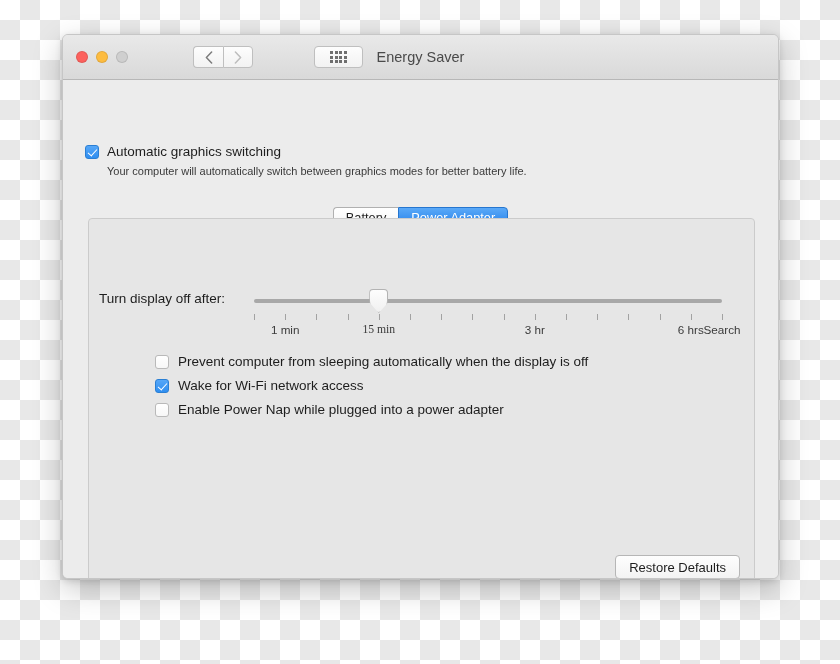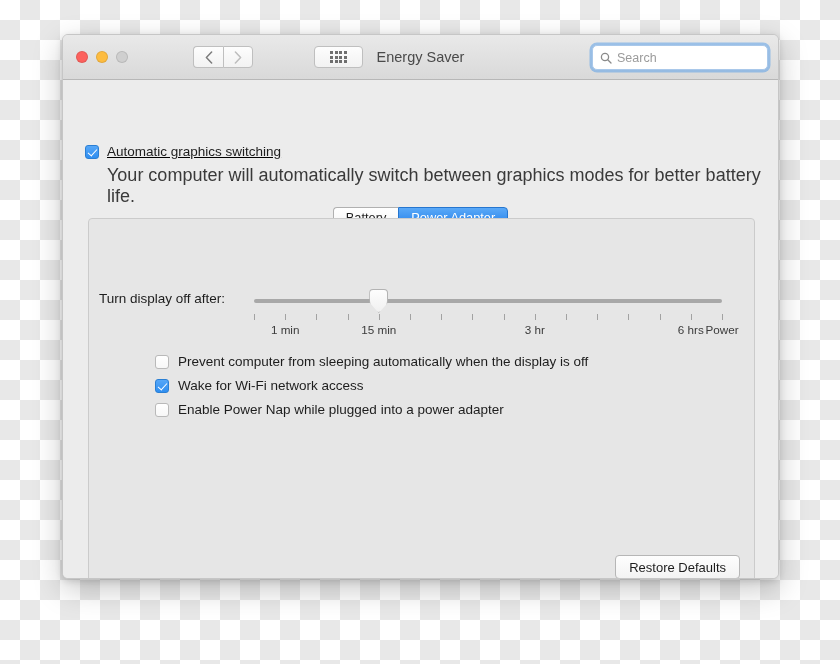--- a/index.html
+++ b/index.html
@@ -139,23 +139,23 @@
     position: absolute;
     left: 4px; top: 1px;
     width: 4px; height: 8px;
     border: solid #fff;
     border-width: 0 1.8px 1.8px 0;
     transform: rotate(42deg);
   }
 
   .lbl { font-size: 13.5px; color: #1d1d1d; line-height: 15px; }
 
-  #top-check { position: absolute; left: 22px; top: 64px; text-decoration: underline; }
+  #top-check { position: absolute; left: 22px; top: 64px; }
   #top-check .lbl { margin-left: 8px; }
-  #top-desc { position: absolute; left: 44px; top: 85px; font-size: 18px; color: #3a3a3a; }
+  #top-desc { position: absolute; left: 44px; top: 85px; font-size: 11px; color: #3a3a3a; }
 
   
   #segmented {
     position: absolute;
     top: 127px; left: 0; right: 0;
     display: flex; justify-content: center;
   }
   .seg {
     height: 21px;
     padding: 0 12px;
@@ -300,29 +300,20 @@
           <i></i>
         <i></i>
           <i></i>
           <i></i>
           <i></i>
       </div>
     </div>
 
     <div id="win-title">Energy Saver</div>
 
-    <div id="searchbox">
-      <span class="sicon">
-        <svg width="12" height="12" viewBox="0 0 12 12">
-          <circle cx="5" cy="5" r="3.6" fill="none" stroke="#8a8a8a" stroke-width="1.3"></circle>
-          <line x1="7.7" y1="7.7" x2="11" y2="11" stroke="#8a8a8a" stroke-width="1.3" stroke-linecap="round"></line>
-        </svg>
-      </span>
-      <input id="search-input" type="text" placeholder="Search" style="">
-    </div>
   </div>
 
   <div id="content">
 
     <div id="top-check" class="row">
       <div class="cb on"></div>
       <span class="lbl">Automatic graphics switching</span>
     </div>
     <div id="top-desc">Your computer will automatically switch between graphics modes for better battery life.</div>
 
@@ -349,24 +340,24 @@
           <div class="tick" style="left: 445.8px;"></div>
           <div class="tick" style="left: 477px;"></div>
           <div class="tick" style="left: 508.2px;"></div>
           <div class="tick" style="left: 539.4px;"></div>
           <div class="tick" style="left: 570.6px;"></div>
           <div class="tick" style="left: 601.8px;"></div>
           <div class="tick" style="left: 633px;"></div>
         </div>
       <div id="ticklabels">
           <div class="ticklabel" style="left: 196.2px;">1 min</div>
-          <div class="ticklabel" style="left: 289.8px;">15 min</div>
+          <div class="ticklabel" style="left: 289.8px; font-family: Liberation Serif, serif;">15 min</div>
           <div class="ticklabel" style="left: 445.8px;">3 hr</div>
           <div class="ticklabel" style="left: 601.8px;">6 hrs</div>
-          <div class="ticklabel" style="left: 633px;">Power</div>
+          <div class="ticklabel" style="left: 633px;">Search</div>
         </div>
 
       <div id="checklist">
         <div class="row">
           <div class="cb off"></div>
           <span class="lbl">Prevent computer from sleeping automatically when the display is off</span>
         </div>
         <div class="row">
           <div class="cb on"></div>
           <span class="lbl">Wake for Wi-Fi network access</span>

